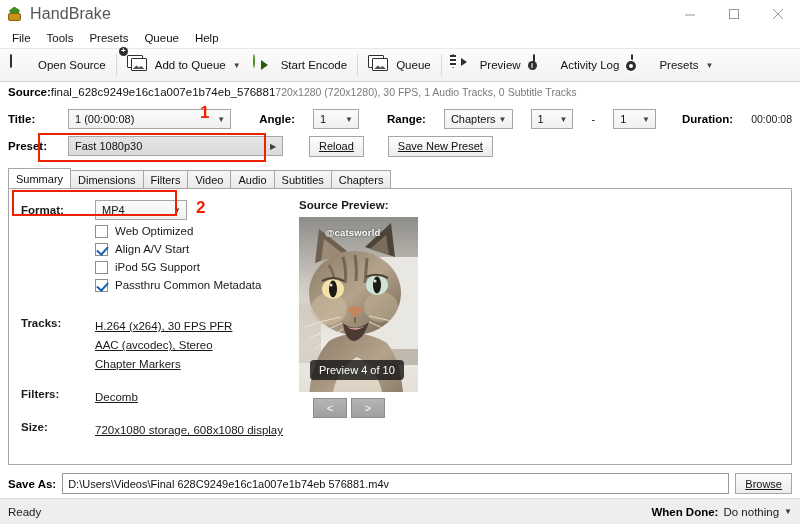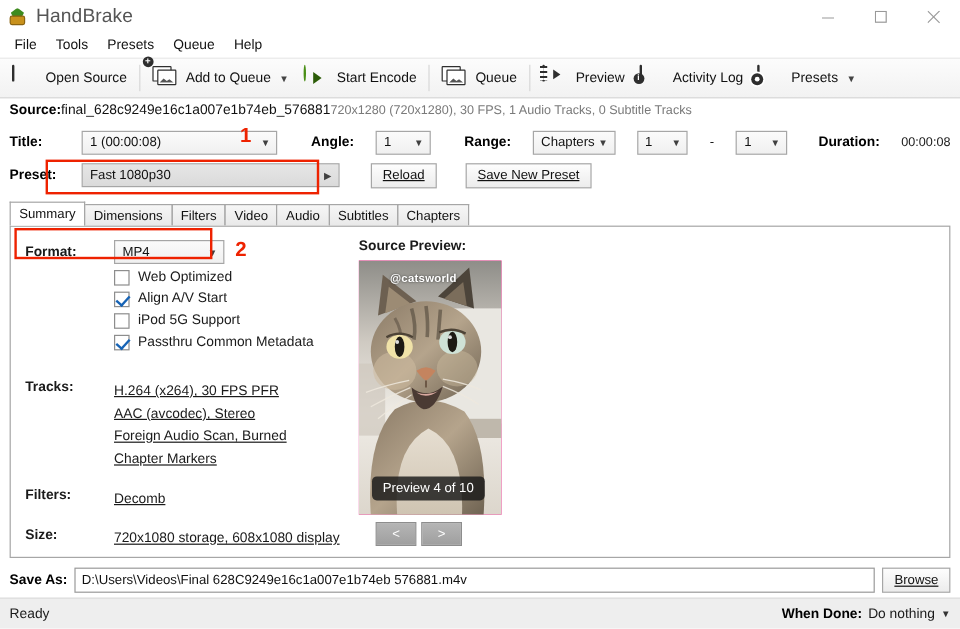--- a/index.html
+++ b/index.html
@@ -197,21 +197,21 @@
     border:solid #1663b5; border-width:0 2px 2px 0; transform:rotate(42deg);
   }
   .chk-lbl { font-size:11.5px; }
 
   .dl { display:flex; margin-top:2px; }
   .dl .dt { font-weight:bold; width:74px; font-size:11.5px; flex:0 0 auto; }
   .dl .dd { font-size:11.5px; line-height:19px;text-decoration:underline; }
   .dd-lines div { line-height:19px; }
 
   .preview-title { font-weight:bold; font-size:11.5px; margin-bottom:6px; }
-  .preview-wrap { width:119px; height:212px; position:relative; overflow:hidden; background:#ec4899;text-decoration:underline; }
+  .preview-wrap { width:119px; height:175px; position:relative; overflow:hidden; background:#c2410c;text-decoration:underline; }
   .nav-row { display:flex; gap:4px; margin-top:6px; margin-left:14px; }
   .nav-btn {
     width:34px;height:20px;border:1px solid #8d8d8d;
     background:linear-gradient(to bottom,#b5b5b5,#9f9f9f);
     color:#fff; font-size:11px; display:flex;align-items:center;justify-content:center;
   }
   .prev-badge {
     position:absolute; left:11px; bottom:12px;
     background:rgba(25,25,25,.82); color:#fff; font-size:11px;
     padding:4px 9px; border-radius:4px; white-space:nowrap;
@@ -429,21 +429,20 @@
       <span class="chk-lbl">Passthru Common Metadata</span>
     </div>
 
     <div style="height:18px"></div>
 
     <div class="dl">
       <div class="dt">Tracks:</div>
       <div class="dd dd-lines">
         <div>H.264 (x264), 30 FPS PFR</div>
         <div>AAC (avcodec), Stereo</div>
-        <div>Foreign Audio Scan, Burned</div>
         <div>Chapter Markers</div>
       </div>
     </div>
 
     <div style="height:12px"></div>
 
     <div class="dl">
       <div class="dt">Filters:</div>
       <div class="dd">Decomb</div>
     </div>

